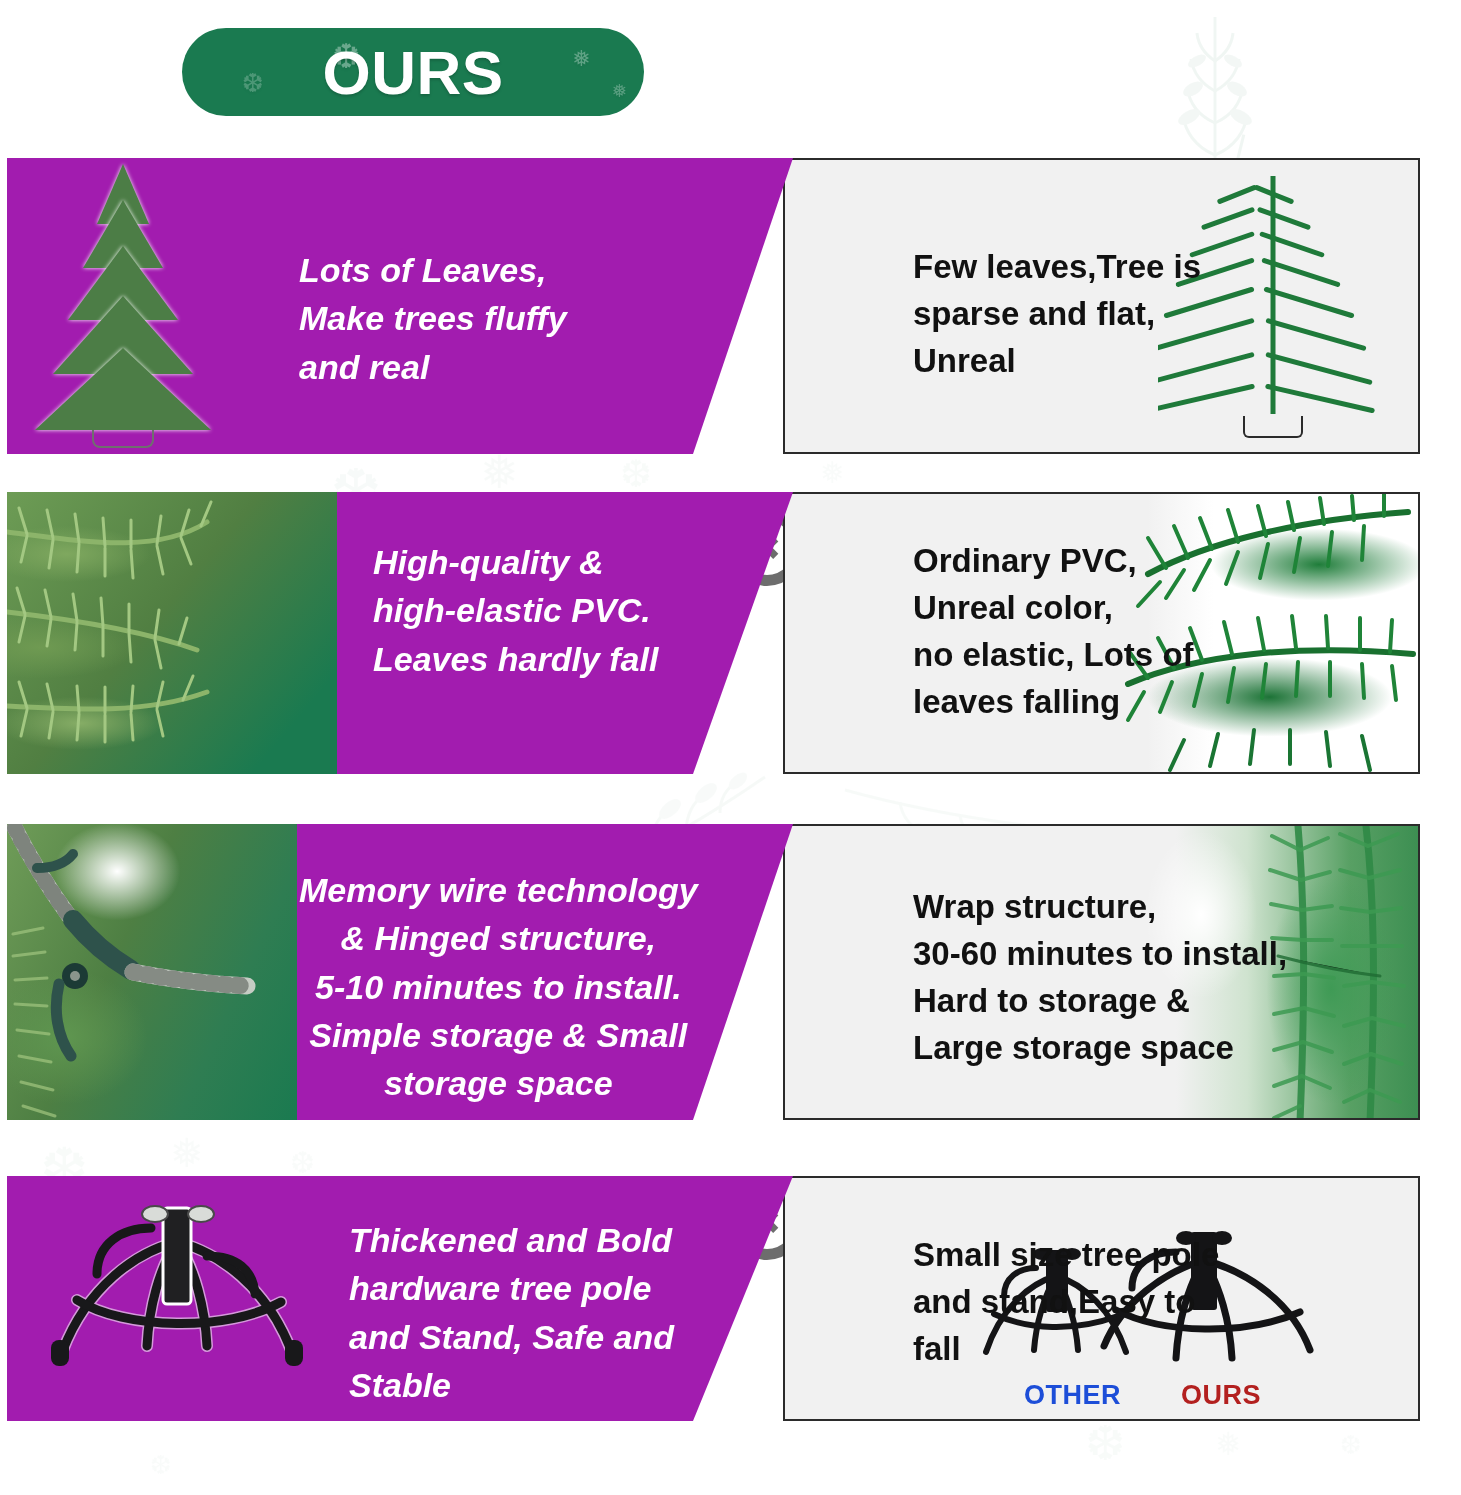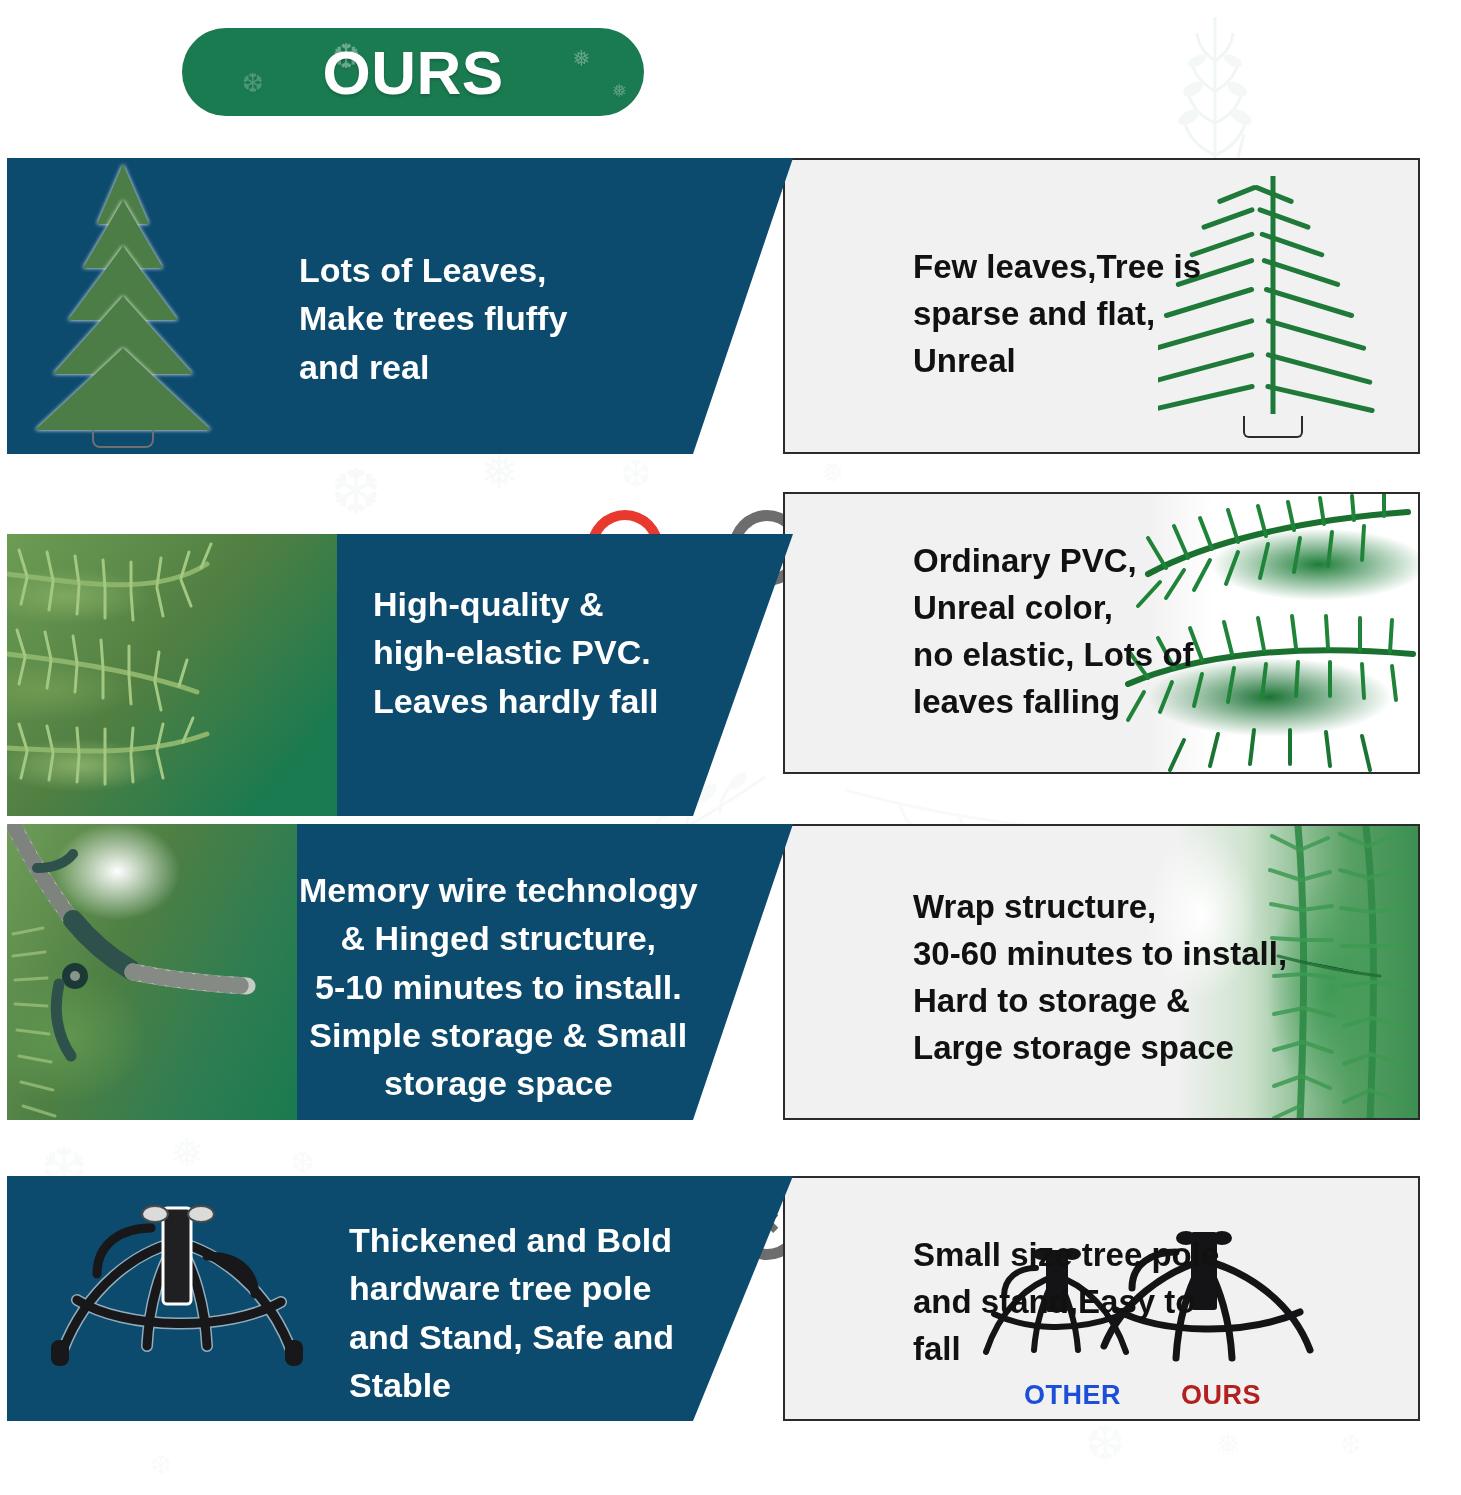--- a/index.html
+++ b/index.html
@@ -50,23 +50,24 @@
     position:absolute;right:0;top:0;height:100%;
     width:637px;
     background:#f1f1f1;
     border:2px solid #2b2b2b;
     box-sizing:border-box;
     overflow:hidden;
   }
   .pane-ours{
     position:absolute;left:0;top:0;height:100%;
     width:786px;
-    background:#0c4a6e;
+    background:#a21caf;
     overflow:hidden;
     z-index:2;
+    font-style:italic;
   }
 
   
   .txt{
     position:absolute;
     font-weight:700;
     line-height:1.42;
     white-space:pre-line;
   }
   .txt-ours{color:#ffffff;}
@@ -385,21 +386,21 @@
             <line x1="274" y1="242" x2="282" y2="276"></line>
         </g>
       </svg>
     </div>
     <div class="txt txt-others" style="left:128px;top:44px;font-size:33px;">Ordinary PVC,
 Unreal color,
 no elastic, Lots of
 leaves falling</div>
   </div>
 
-  <div class="pane-ours" style="clip-path:polygon(0 0, 786px 0, 686px 282px, 0 282px);margin-top:42px;">
+  <div class="pane-ours" style="clip-path:polygon(0 0, 786px 0, 686px 282px, 0 282px);">
     <div class="photo" style="left:0;top:0;width:330px;height:282px;">
       <div class="needles-real"></div>
       <svg width="330" height="282" viewBox="0 0 330 282" style="position:absolute;inset:0;">
         <g stroke="#8cb46a" stroke-width="5" stroke-linecap="round" fill="none">
           <path d="M0 40 C80 50 150 62 200 30"></path>
           <path d="M0 120 C70 128 140 140 190 158"></path>
           <path d="M0 214 C70 218 140 222 200 200"></path>
         </g>
         <g stroke="#a3c882" stroke-width="3" stroke-linecap="round">
           <line x1="20" y1="42" x2="12" y2="16"></line>

